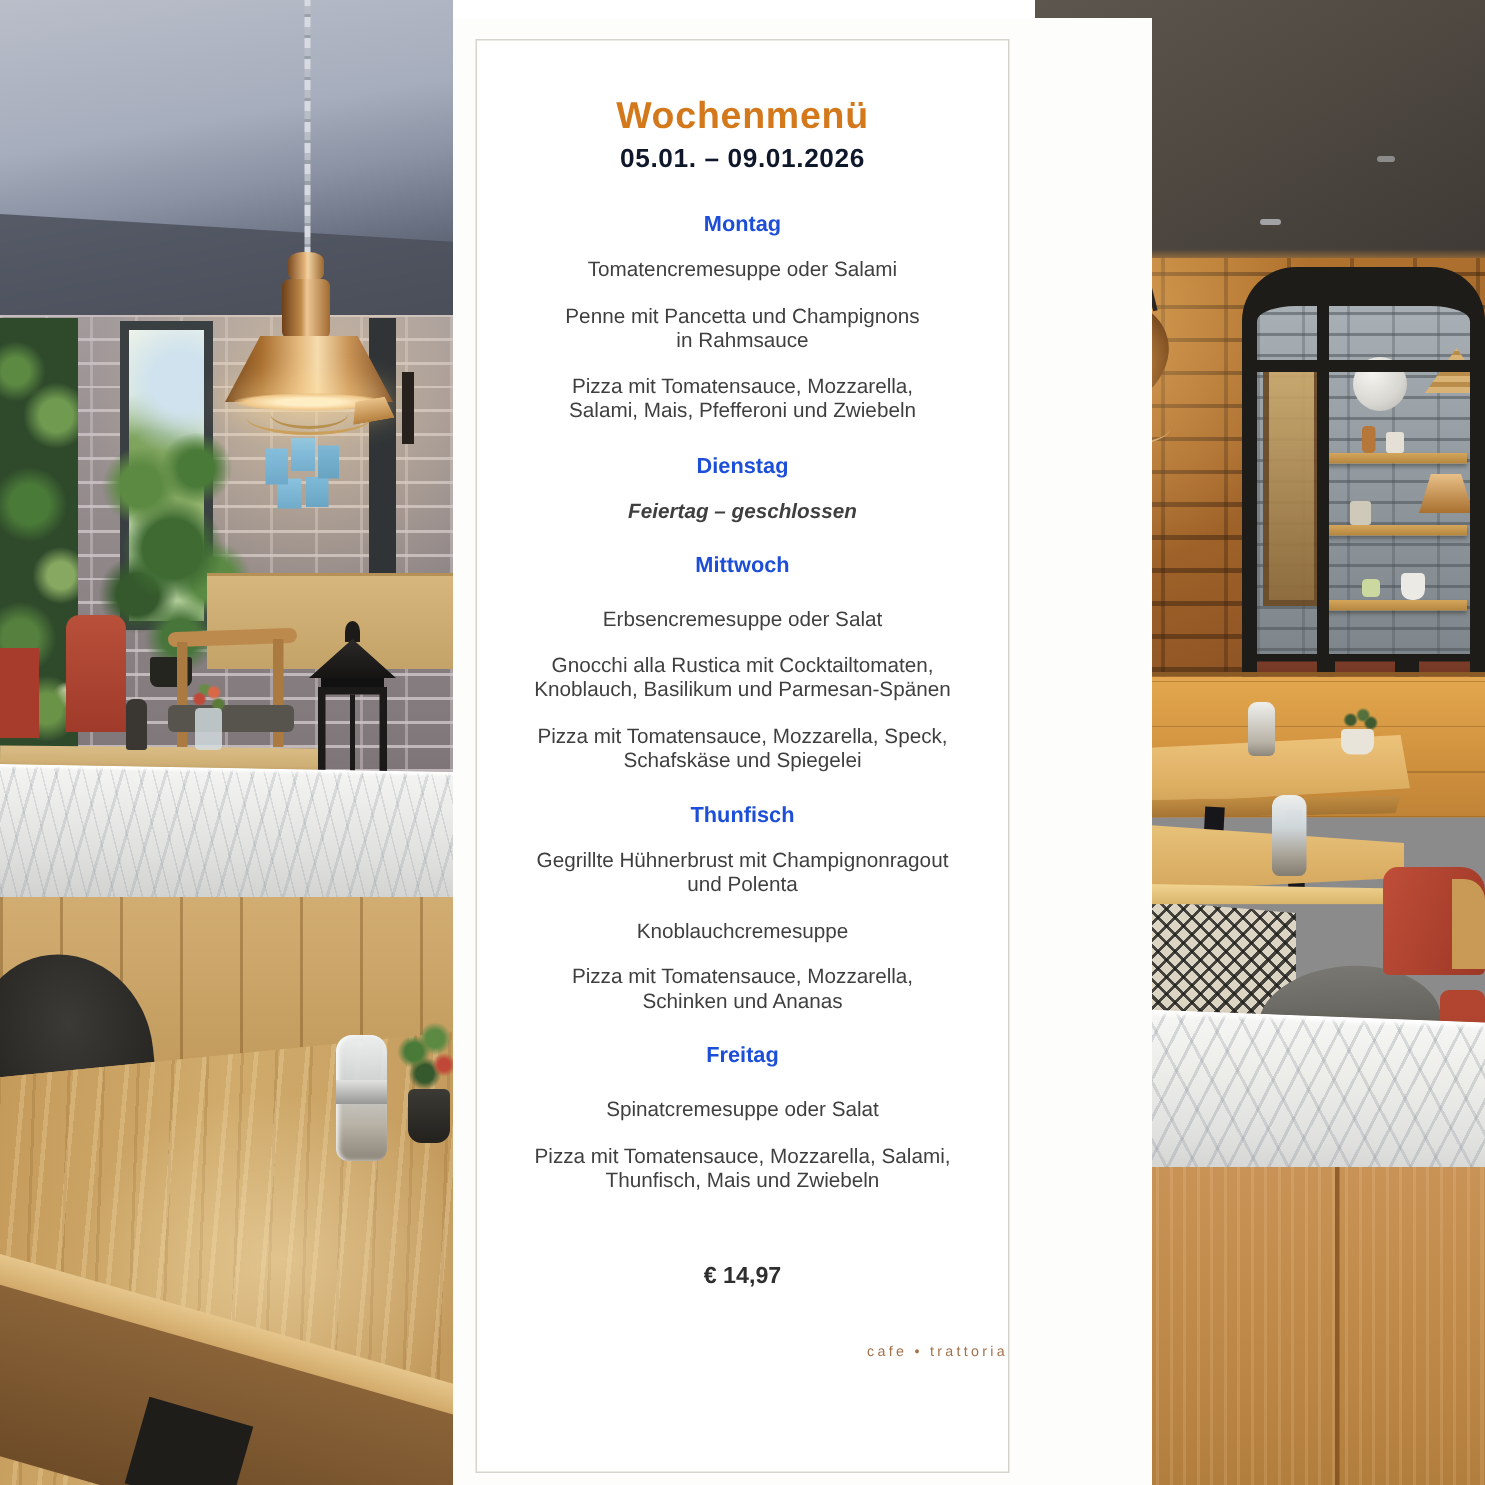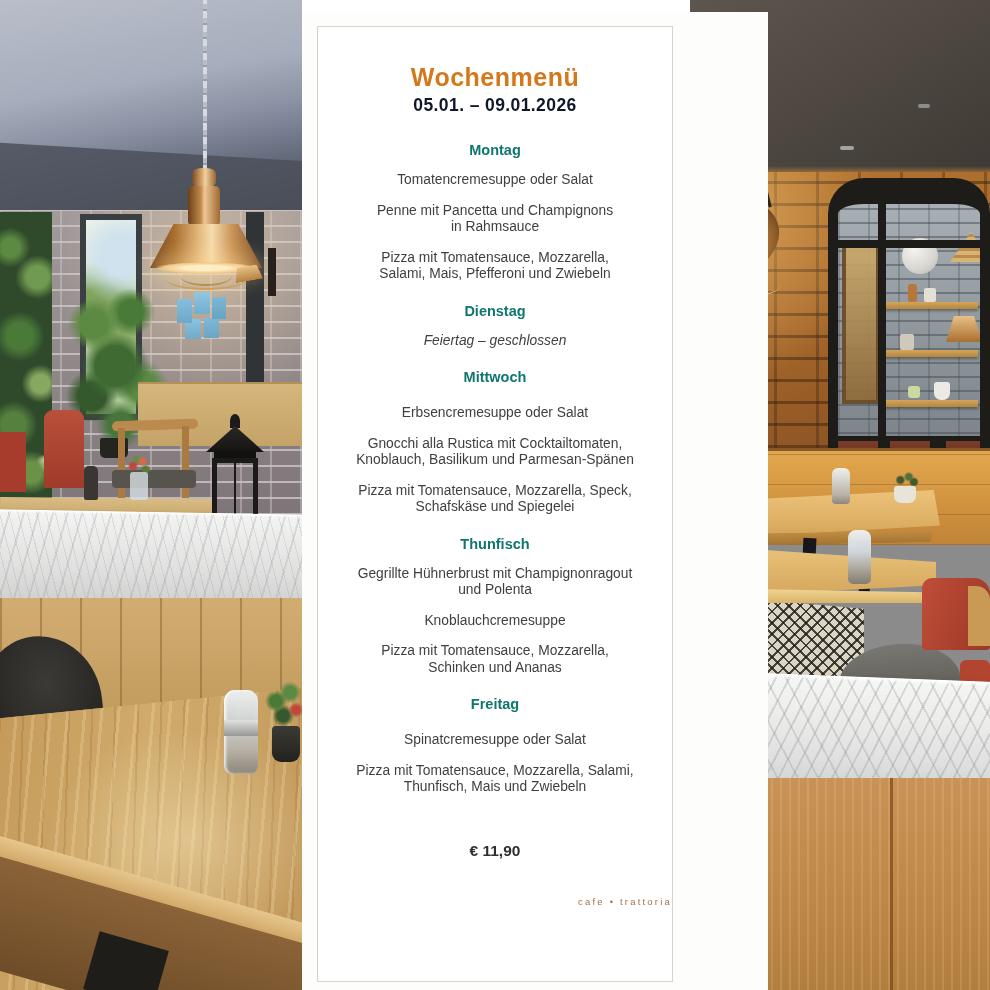--- a/index.html
+++ b/index.html
@@ -265,24 +265,24 @@
     background-size:3px 100%,3px 100%,auto,auto;
     background-position:57px 0,200px 0,0 0,0 0;}
 
   
   .menu-strip{position:absolute;left:302px;top:12px;width:466px;height:990px;background:#fdfdfc;}
   .menu-card{position:absolute;left:15px;top:14px;width:356px;height:956px;box-sizing:border-box;
     border:1px solid #d6d3cb;background:#fff;text-align:center;color:#3f3f3f;overflow:hidden;}
   .menu-title{margin:0;padding-top:36px;font-size:25px;font-weight:700;letter-spacing:.5px;color:#d4781c;}
   .menu-date{margin:3px 0 0;font-size:17.5px;font-weight:700;letter-spacing:.4px;color:#0f172a;}
   .menu-days{margin-top:26px;}
-  .day-name{margin:20px 0 0;font-size:14.5px;font-weight:700;color:#0f766e;}
+  .day-name{margin:20px 0 0;font-size:14.5px;font-weight:700;color:#1d4ed8;}
   .course{margin:14px 0 0;font-size:13.8px;line-height:16.5px;color:#3f3f3f;white-space:pre-line;}
   .course.attached{margin-top:20px;}
-  .course.italic{font-style:italic;}
+  .course.italic{font-style:italic;font-weight:bold;}
   .menu-price{margin:46px 0 0;font-size:15.5px;font-weight:700;color:#2e2e2e;}
   .logo{margin-top:36px;}
   .logo-word{position:relative;width:92px;margin:0 auto;text-align:left;}
   .logo-di{display:block;margin-left:8px;font-size:40px;line-height:30px;font-weight:700;letter-spacing:-2px;color:#74482a;}
   .logo-note{position:absolute;left:50px;top:12px;font-size:6px;line-height:6.5px;font-weight:700;
     color:#8a5a34;white-space:pre-line;letter-spacing:.2px;}
   .logo-vino{display:block;font-size:40px;line-height:34px;font-weight:700;letter-spacing:-2px;color:#64401f;}
   .logo-tagline{margin-top:5px;font-size:9.5px;letter-spacing:2.2px;color:#a5714a;text-align:right;}
 </style>
 </head>
@@ -397,21 +397,21 @@
     <div class="r-oak"></div>
   </div>
 
   <div class="menu-strip">
     <div class="menu-card">
       <h1 class="menu-title">Wochenmenü</h1>
       <h2 class="menu-date">05.01. – 09.01.2026</h2>
       <div class="menu-days">
           <section class="day">
             <h3 class="day-name">Montag</h3>
-            <p class="course">Tomatencremesuppe oder Salat</p>
+            <p class="course">Tomatencremesuppe oder Salami</p>
             <p class="course">Penne mit Pancetta und Champignons
 in Rahmsauce</p>
             <p class="course">Pizza mit Tomatensauce, Mozzarella,
 Salami, Mais, Pfefferoni und Zwiebeln</p>
           </section>
           <section class="day">
             <h3 class="day-name">Dienstag</h3>
             <p class="course italic">Feiertag – geschlossen</p>
           </section>
           <section class="day">
@@ -430,20 +430,20 @@
             <p class="course">Pizza mit Tomatensauce, Mozzarella,
 Schinken und Ananas</p>
           </section>
           <section class="day">
             <h3 class="day-name">Freitag</h3>
             <p class="course attached">Spinatcremesuppe oder Salat</p>
             <p class="course">Pizza mit Tomatensauce, Mozzarella, Salami,
 Thunfisch, Mais und Zwiebeln</p>
           </section>
         </div>
-      <p class="menu-price">€ 11,90</p>
+      <p class="menu-price">€ 14,97</p>
       <div class="logo">
         <div class="logo-tagline">cafe • trattoria</div>
       </div>
     </div>
   </div>
 
 </div>
 
 </body></html>

